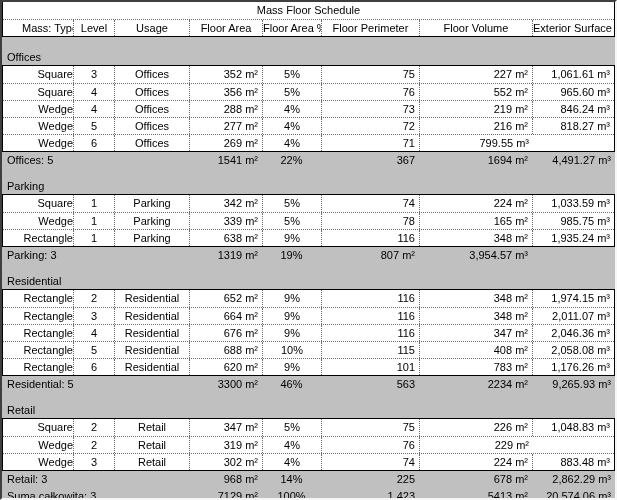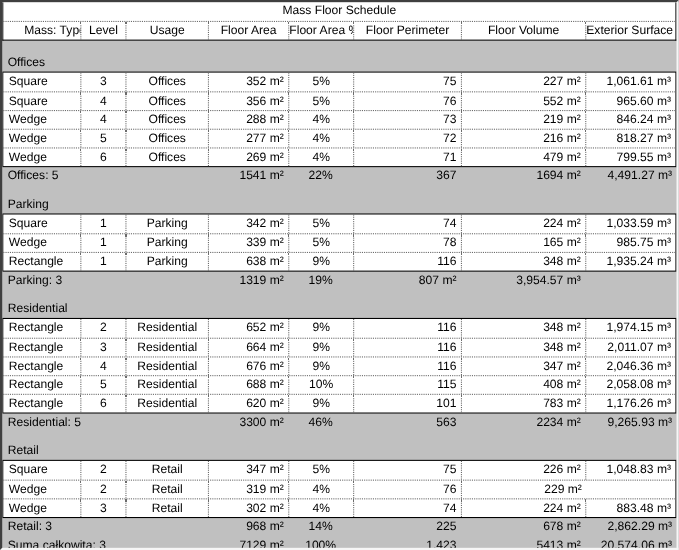--- a/index.html
+++ b/index.html
@@ -16,21 +16,21 @@
   .hcell{text-align:center;white-space:nowrap;overflow:hidden;}
   .hcell:not(:last-child){border-right:1px dotted #6b6b6b;}
   .hcell:first-child{text-align:left;padding-left:19px;}
   .section-label{height:15px;line-height:15px;padding-left:5px;margin-top:10px;}
   #sections > .section-label:first-child{margin-top:13px;}
   .data-block{background:#fff;border:1px solid #000;}
   .row{height:17px;box-sizing:border-box;}
   .row:not(:first-child){border-top:1px dotted #6b6b6b;}
   .cell{line-height:16px;white-space:nowrap;overflow:hidden;}
   .cell:not(:last-child){border-right:1px dotted #6b6b6b;}
-  .a-l{text-align:left}
+  .a-l{text-align:right}
   .a-c{text-align:center}
   .a-r{text-align:right;padding-right:4px}
   .pl{padding-left:5px}
   .total-row{display:grid;grid-template-columns:187px 73px 59px 98px 113px minmax(0,1fr);height:17px;line-height:17px;}
   .total-label{padding-left:5px;text-align:left;white-space:nowrap;}
 </style>
 </head>
 <body>
 
 <div class="sheet">
@@ -90,21 +90,20 @@
           <div class="cell a-r">216 m²</div>
           <div class="cell a-r">818.27 m³</div>
         </div>
         <div class="row grid">
           <div class="cell a-l pl">Wedge</div>
           <div class="cell a-c">6</div>
           <div class="cell a-c">Offices</div>
           <div class="cell a-r">269 m²</div>
           <div class="cell a-c">4%</div>
           <div class="cell a-r">71</div>
-          <div class="cell a-r">479 m²</div>
           <div class="cell a-r">799.55 m³</div>
         </div>
       </div>
       <div class="total-row">
         <div class="total-label">Offices: 5</div>
         <div class="tcell a-r">1541 m²</div>
         <div class="tcell a-c">22%</div>
         <div class="tcell a-r">367</div>
         <div class="tcell a-r">1694 m²</div>
         <div class="tcell a-r">4,491.27 m³</div>

